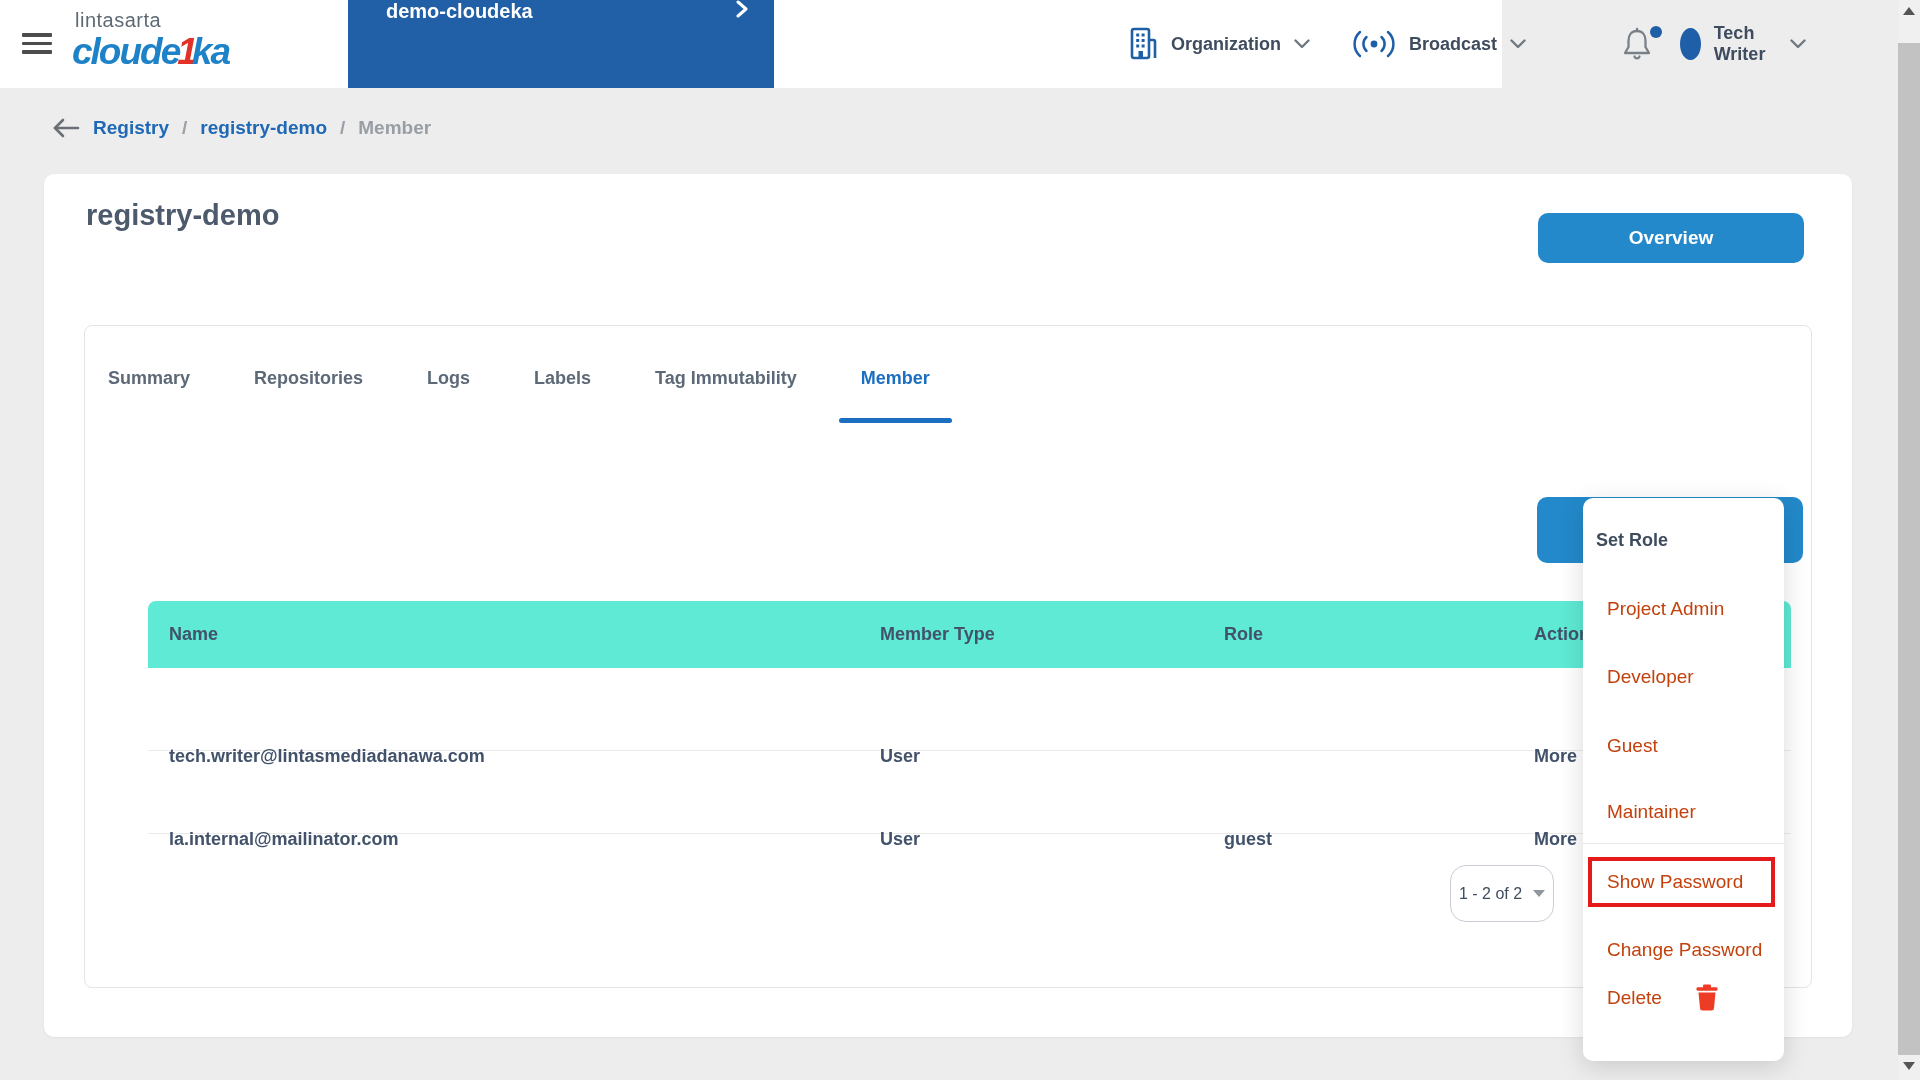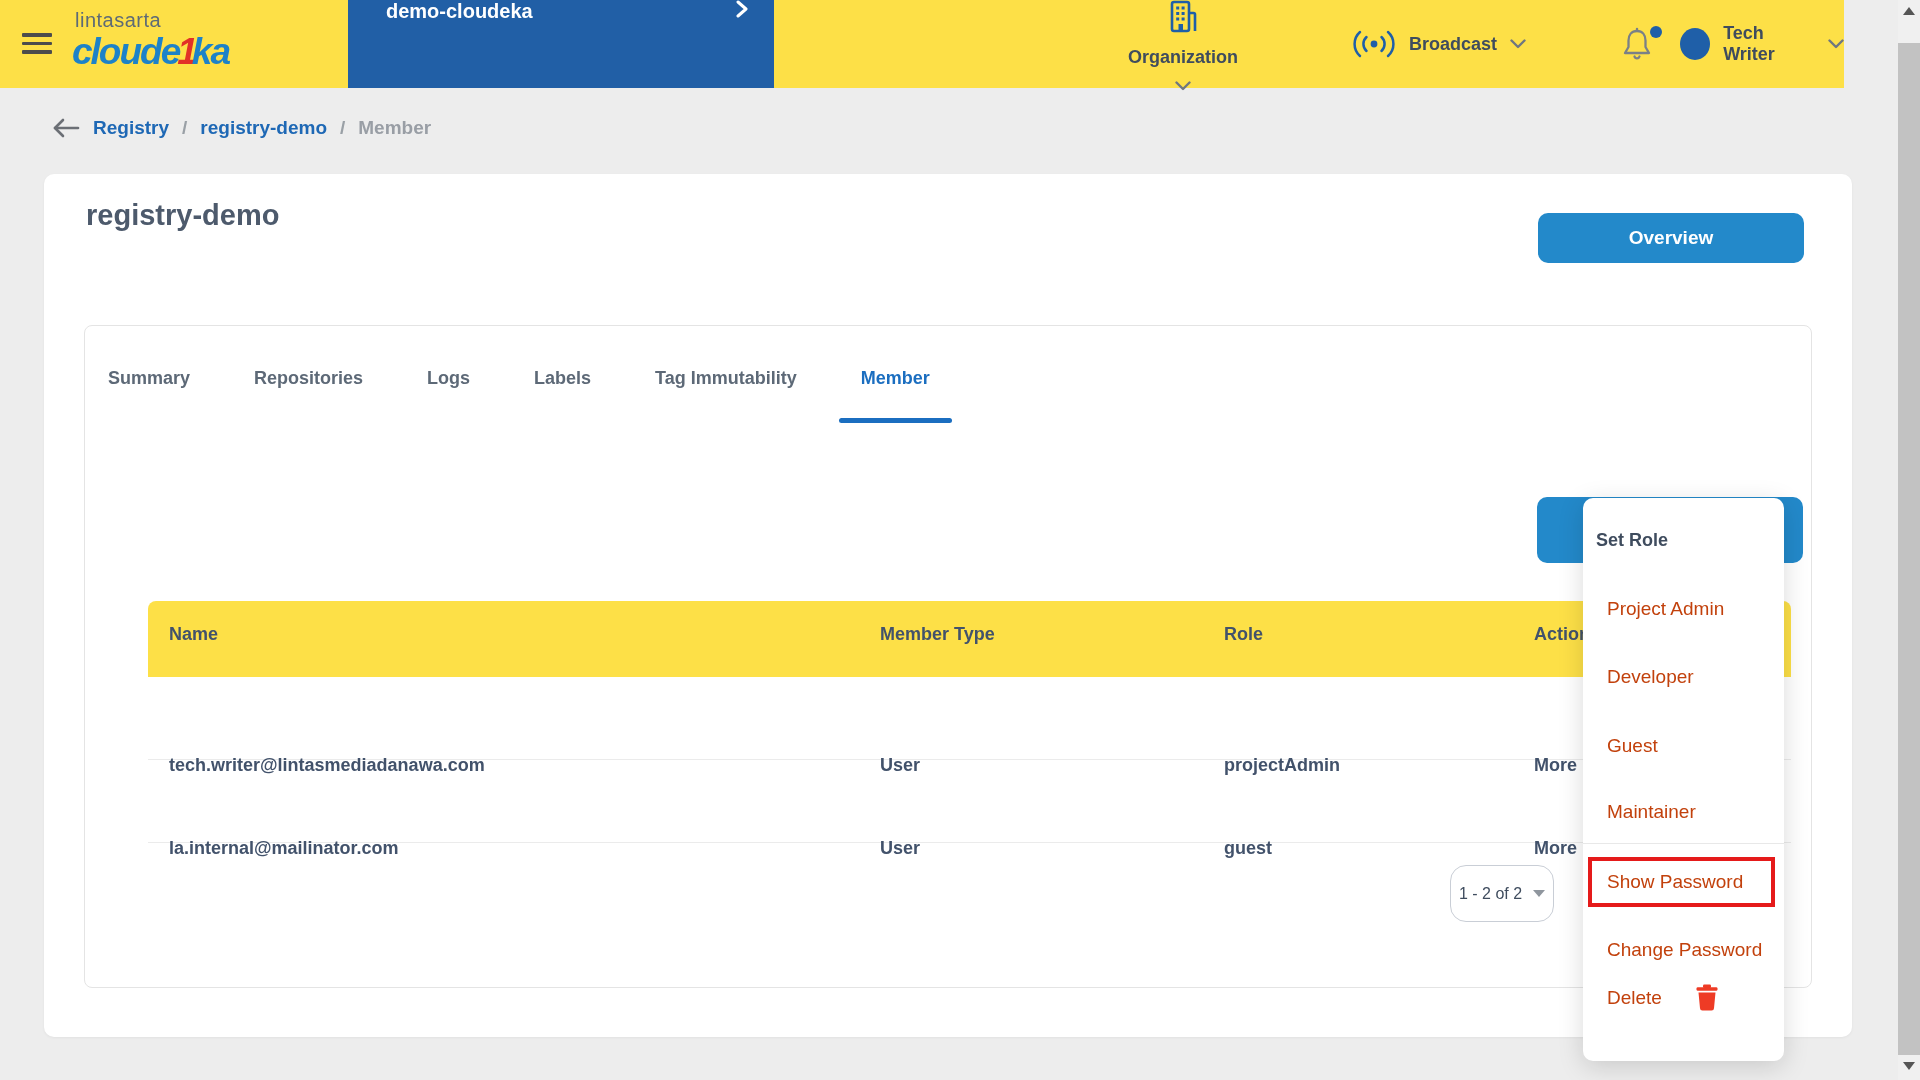--- a/index.html
+++ b/index.html
@@ -4,33 +4,33 @@
 <style>
   * { margin:0; padding:0; box-sizing:border-box; }
   html,body { width:1920px; height:1080px; }
   body {
     position:relative; overflow:hidden;
     background:#ededed;
     font-family:"Liberation Sans", sans-serif;
     color:#42526b;
   }
   
-  .topbar { position:absolute; left:0; top:0; width:1844px; height:88px; background:#fde047; z-index:10; }
+  .topbar { position:absolute; left:0; top:0; width:1502px; height:88px; background:#ffffff; z-index:10; }
   .hamburger { position:absolute; left:22px; top:33px; width:30px; height:24px; cursor:pointer; }
   .hamburger .bar { width:30px; height:3.5px; background:#4c4c4c; border-radius:1px; margin-bottom:5px; }
   .logo { position:absolute; left:72px; top:10px; line-height:1; cursor:default; }
   .logo-top { font-size:20px; color:#5d6a76; letter-spacing:.5px; display:block; margin-left:3px; }
   .logo-main { font-size:37px; font-weight:bold; font-style:italic; color:#1d82c8; letter-spacing:-2px; display:block; margin-top:3px; }
   .logo-accent { color:#e23127; margin:0 -4px 0 -2px; }
   .project-btn { position:absolute; left:348px; top:0; width:426px; height:88px; background:#215fa6; color:#fff;
     display:flex; padding:0 26px 0 38px; cursor:pointer; }
   .project-btn .label { flex:1; font-size:20px; font-weight:bold; }
   .top-item { position:absolute; top:0; height:88px; display:flex; align-items:center; gap:13px;
     color:#3f4c5e; font-weight:bold; font-size:18px; cursor:pointer; }
-  .org-item { left:1128px;flex-direction:column; }
+  .org-item { left:1128px; }
   .broadcast-item { left:1352px; }
   .bell-wrap { position:absolute; left:1620px; top:26px; width:44px; height:40px; cursor:pointer; }
   .bell-dot { position:absolute; right:2px; top:0; width:12px; height:12px; border-radius:50%; background:#1f5fa8; }
   .user-item { left:1680px; }
   .avatar { width:32px; height:32px; border-radius:50%; background:#1f5fa8; }
   
   .breadcrumb { position:absolute; left:52px; top:117px; display:flex; align-items:center; gap:13px;
     font-size:19px; font-weight:bold; z-index:5; }
   .crumb-link { color:#1e68b5; cursor:pointer; }
   .crumb-sep { color:#9aa0a6; }
@@ -45,21 +45,21 @@
   .panel { position:absolute; left:40px; top:151px; width:1728px; height:663px;
     border:1px solid #e4e4e4; border-radius:8px; }
   
   .tabs { position:absolute; left:23px; top:28px; display:flex; gap:64px; font-size:18px; font-weight:bold; color:#5d6977; }
   .tab { position:relative; padding:14px 0; cursor:pointer; white-space:nowrap; }
   .tab.active { color:#1b6ec0; }
   .tab.active::after { content:""; position:absolute; left:-22px; right:-22px; top:64px; height:5px;
     background:#1b6ec0; border-radius:3px; }
   
   .member-table { position:absolute; left:63px; top:275px; width:1643px; }
-  .thead { position:relative; height:76px; background:#fde047; border-radius:8px 8px 0 0; }
+  .thead { position:relative; height:67px; background:#5eead4; border-radius:8px 8px 0 0; }
   .thead .th { position:absolute; top:0; line-height:67px; font-size:18px; font-weight:bold; color:#42526b; }
   .trow { position:relative; height:83px; border-bottom:1px solid #ebebeb; }
   .trow .td { position:absolute; top:0; line-height:83px; font-size:18px; font-weight:bold; color:#42526b;margin-top:47px; }
   .col-name { left:21px; } .col-type { left:732px; } .col-role { left:1076px; } .col-action { left:1386px; }
   .td.col-action { cursor:pointer; }
   
   .pagination { position:absolute; left:1365px; top:539px; width:104px; height:57px; background:#fff;
     border:1px solid #c9ced6; border-radius:16px; display:flex; align-items:center; justify-content:center;
     gap:11px; font-size:16px; color:#3f4c5e; cursor:pointer; }
   .caret-down { width:0; height:0; border-left:6px solid transparent; border-right:6px solid transparent;
@@ -213,21 +213,20 @@
     <div class="member-table">
       <div class="thead">
         <span class="th col-name">Name</span>
         <span class="th col-type">Member Type</span>
         <span class="th col-role">Role</span>
         <span class="th col-action">Action</span>
       </div>
       <div class="trow">
         <span class="td col-name">tech.writer@lintasmediadanawa.com</span>
         <span class="td col-type">User</span>
-        <span class="td col-role">projectAdmin</span>
         <span class="td col-action">More</span>
       </div>
       <div class="trow">
         <span class="td col-name">la.internal@mailinator.com</span>
         <span class="td col-type">User</span>
         <span class="td col-role">guest</span>
         <span class="td col-action">More</span>
       </div>
     </div>
 

